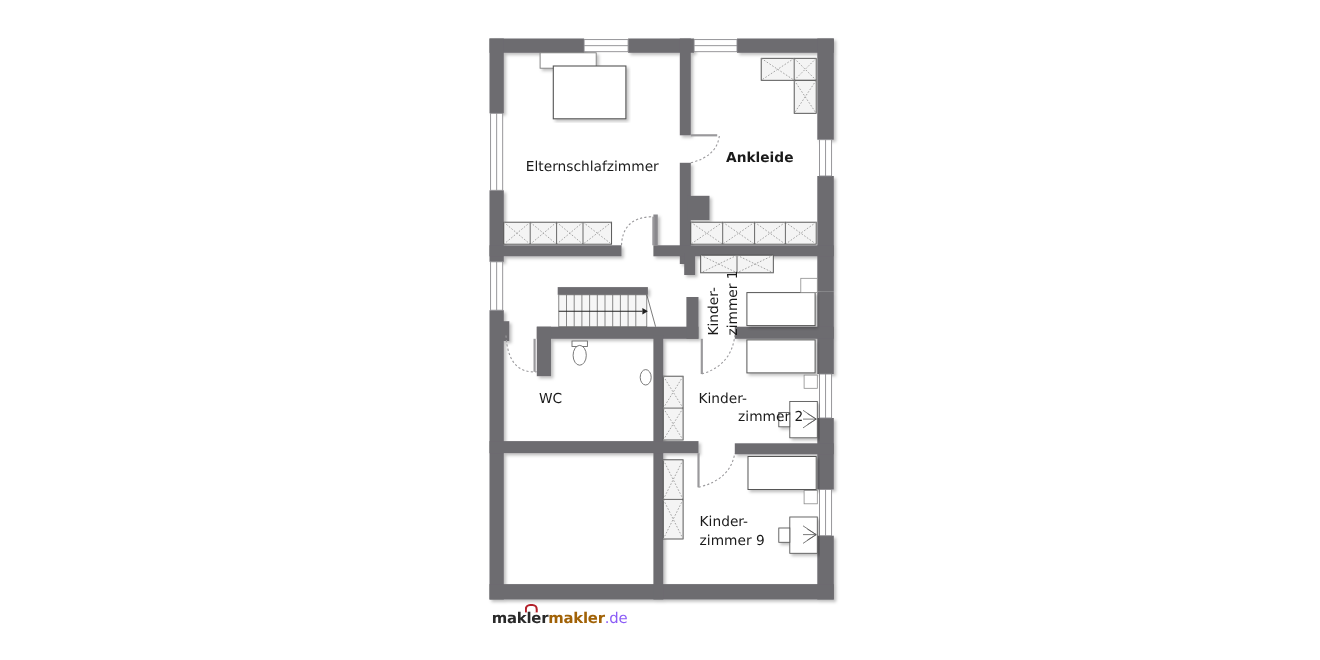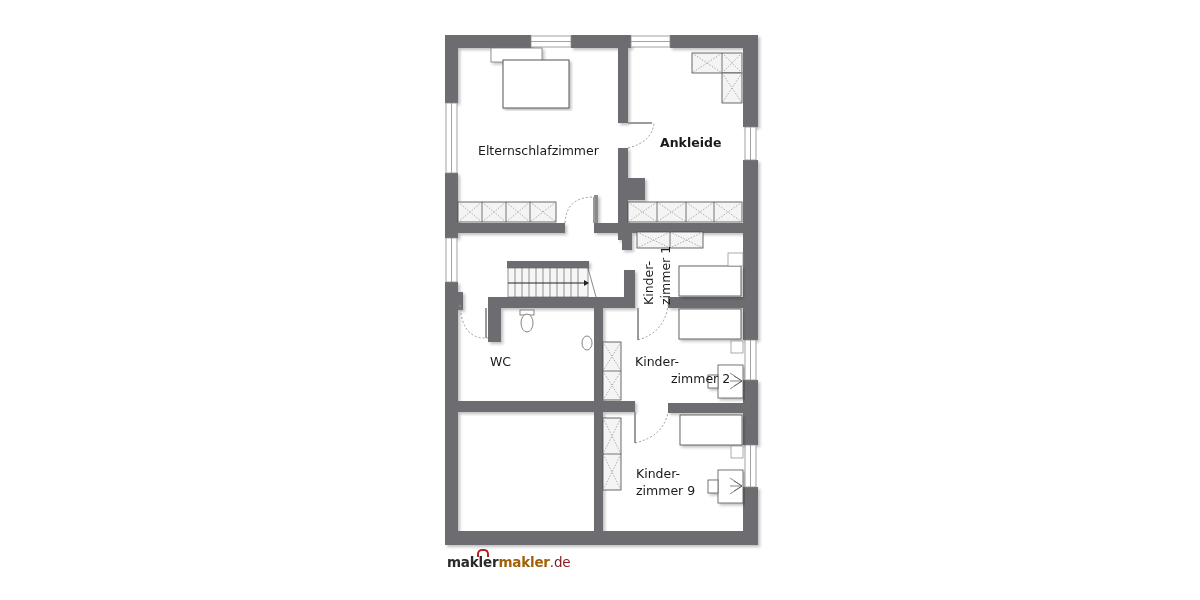--- a/index.html
+++ b/index.html
@@ -2,21 +2,21 @@
 <html><head>
 <meta charset="utf-8">
 <style>
   html,body{margin:0;padding:0;background:#ffffff;}
   body{width:1200px;height:600px;position:relative;overflow:hidden;font-family:"DejaVu Sans",sans-serif;}
   .plan{position:absolute;left:0;top:0;width:1200px;height:600px;}
   .label{position:absolute;font-family:"DejaVu Sans",sans-serif;font-size:12.5px;color:#1a1a1a;line-height:17px;white-space:nowrap;}
   .logo{position:absolute;left:447px;top:554px;font-family:"DejaVu Sans",sans-serif;font-weight:bold;font-size:13.5px;letter-spacing:-0.2px;}
   .logo .a{color:#2a2a2a;}
   .logo .b{color:#a16207;}
-  .logo .c{color:#7f1d1d;font-weight:normal;}
+  .logo .c{color:#8b5cf6;font-weight:normal;}
   .logo-arc{position:absolute;left:477px;top:549px;width:8px;height:6px;border:2px solid #b3202a;border-bottom:none;border-radius:5px 5px 0 0;}
 </style>
 </head>
 <body>
 
 <svg class="plan" viewBox="0 0 1200 600" xmlns="http://www.w3.org/2000/svg">
   <defs>
     <filter id="sh" x="-5%" y="-5%" width="110%" height="110%">
       <feDropShadow dx="2" dy="2" stdDeviation="1.5" flood-color="#000" flood-opacity="0.25"></feDropShadow>
     </filter>

